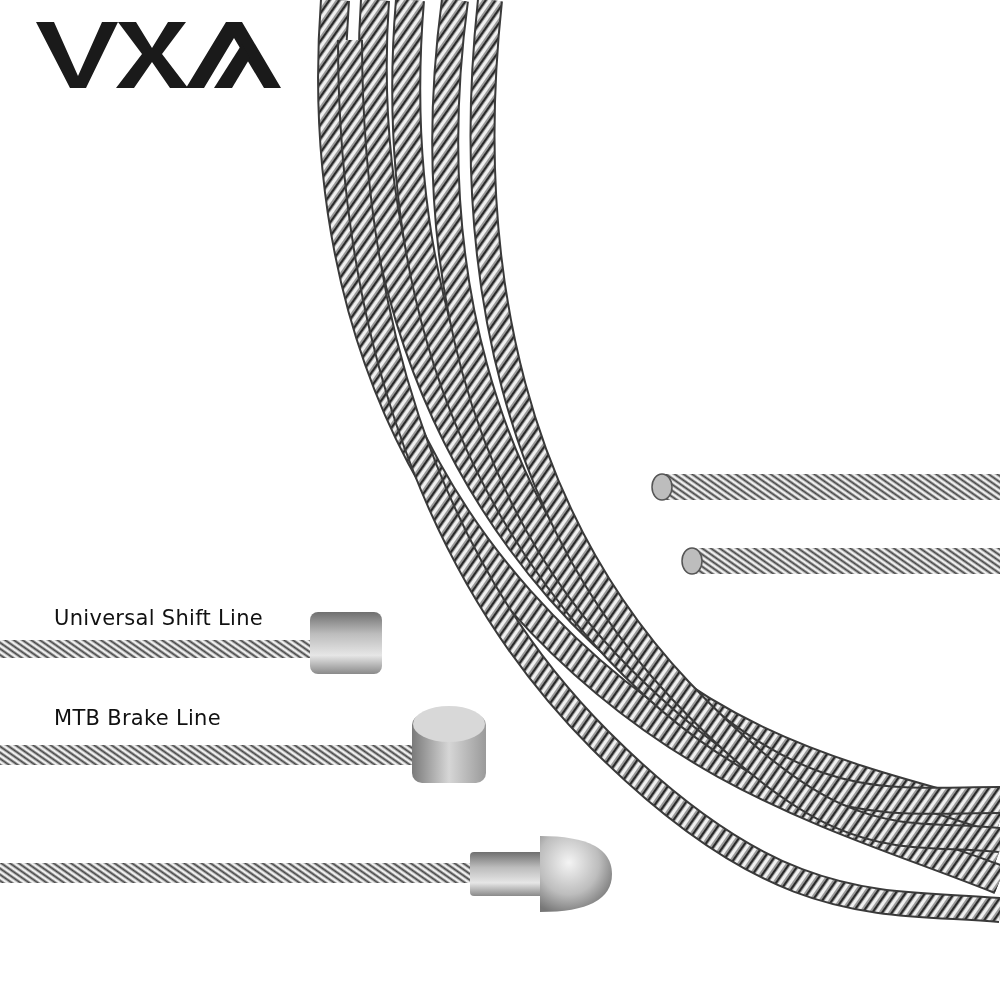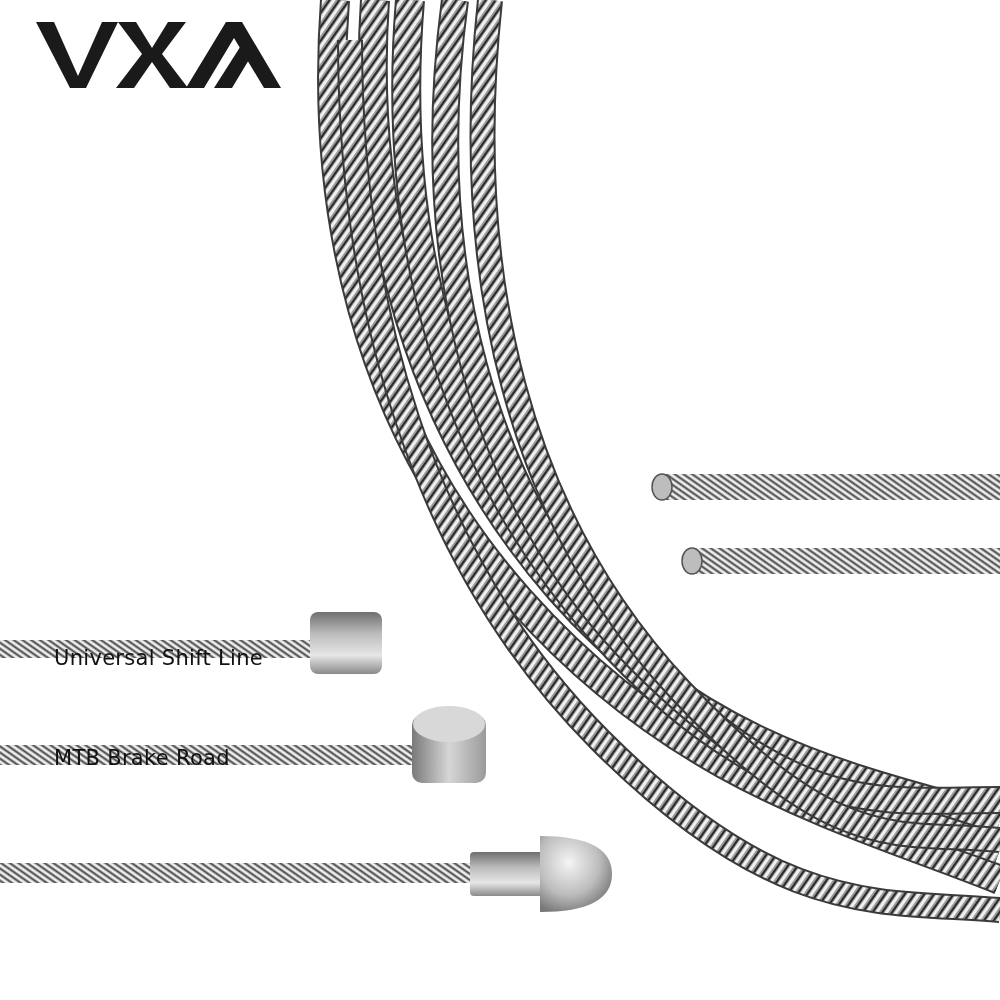--- a/index.html
+++ b/index.html
@@ -1,18 +1,18 @@
 <!DOCTYPE html>
 <html><head>
 <meta charset="utf-8">
 <style>
   html, body { margin:0; padding:0; background:#ffffff; }
   #canvas { position:relative; width:1000px; height:1000px; overflow:hidden; background:#ffffff; font-family:"DejaVu Sans", sans-serif; }
   svg.layer { position:absolute; left:0; top:0; }
-  .label { position:absolute; font-size:21px; color:#111111; letter-spacing:0.3px; white-space:nowrap;margin-top:40px; }
+  .label { position:absolute; font-size:21px; color:#111111; letter-spacing:0.3px; white-space:nowrap; }
   #logo { position:absolute; left:36px; top:14px; width:245px; height:80px; }
 </style>
 </head>
 <body>
 
 <div id="canvas">
 
   <svg class="layer" width="1000" height="1000" viewBox="0 0 1000 1000">
     <defs>
       <pattern id="strand" width="8" height="8" patternUnits="userSpaceOnUse" patternTransform="rotate(35)">
@@ -89,14 +89,14 @@
     <title>VXM</title>
     <g fill="#1a1a1a">
       <polygon points="0,8 18,8 42,62 66,8 82,8 50,74 34,74"></polygon>
       <polygon points="82,8 100,8 116,34 132,8 150,8 126,40 152,74 134,74 116,48 98,74 80,74 106,40"></polygon>
       <polygon points="150,74 190,8 206,8 245,74 228,74 198,24 168,74"></polygon>
       <polygon points="178,74 206,30 214,44 196,74"></polygon>
     </g>
   </svg>
 
   <div class="label" style="left:54px; top:606px;">Universal Shift Line</div>
-  <div class="label" style="left:54px; top:706px;">MTB Brake Road</div>
+  <div class="label" style="left:54px; top:706px;">MTB Brake Line</div>
 </div>
 
 </body></html>

